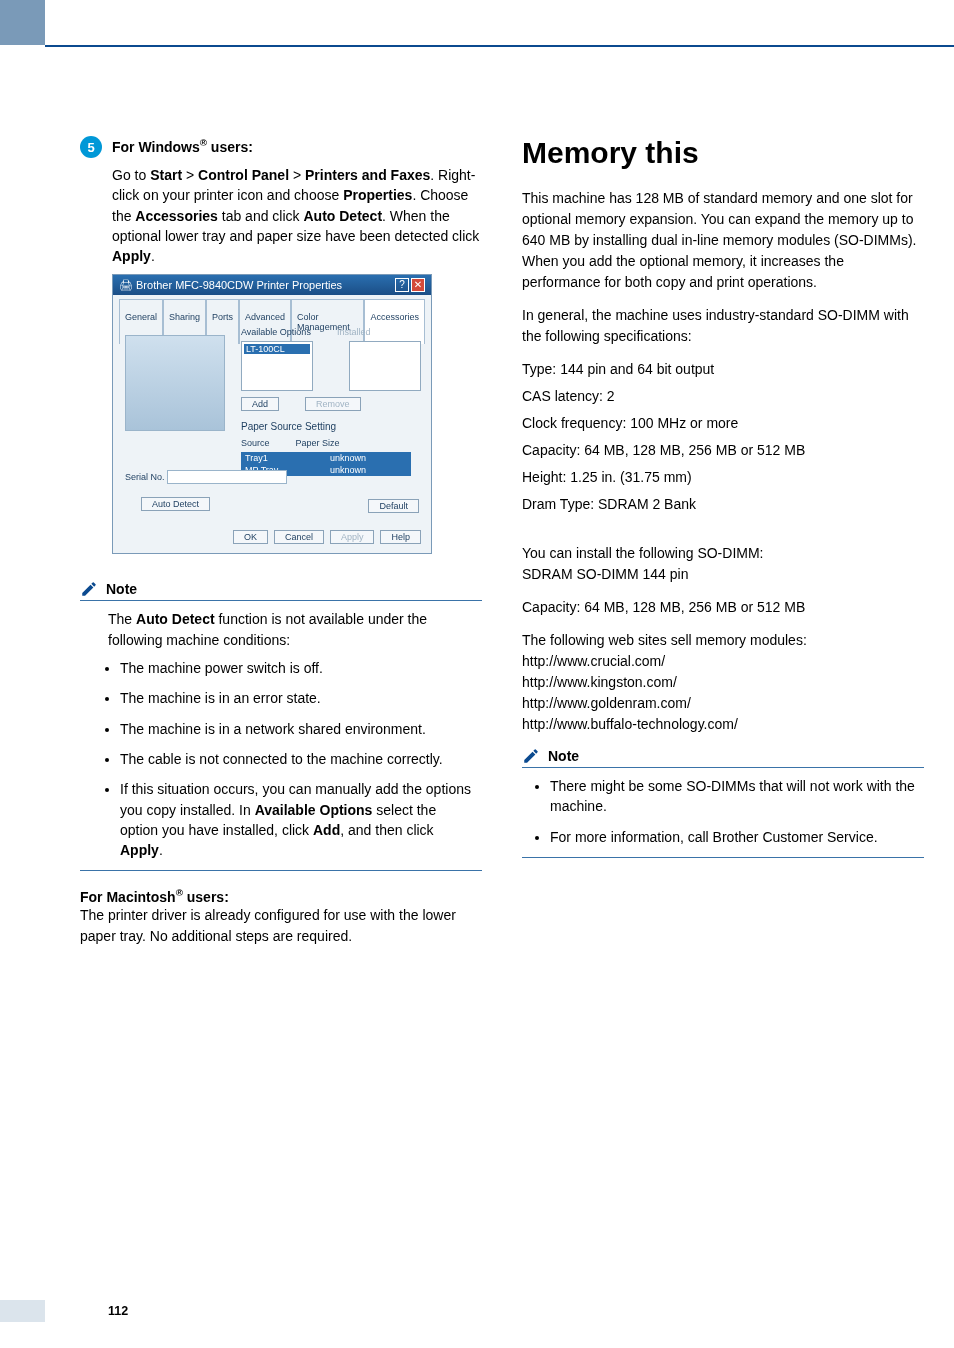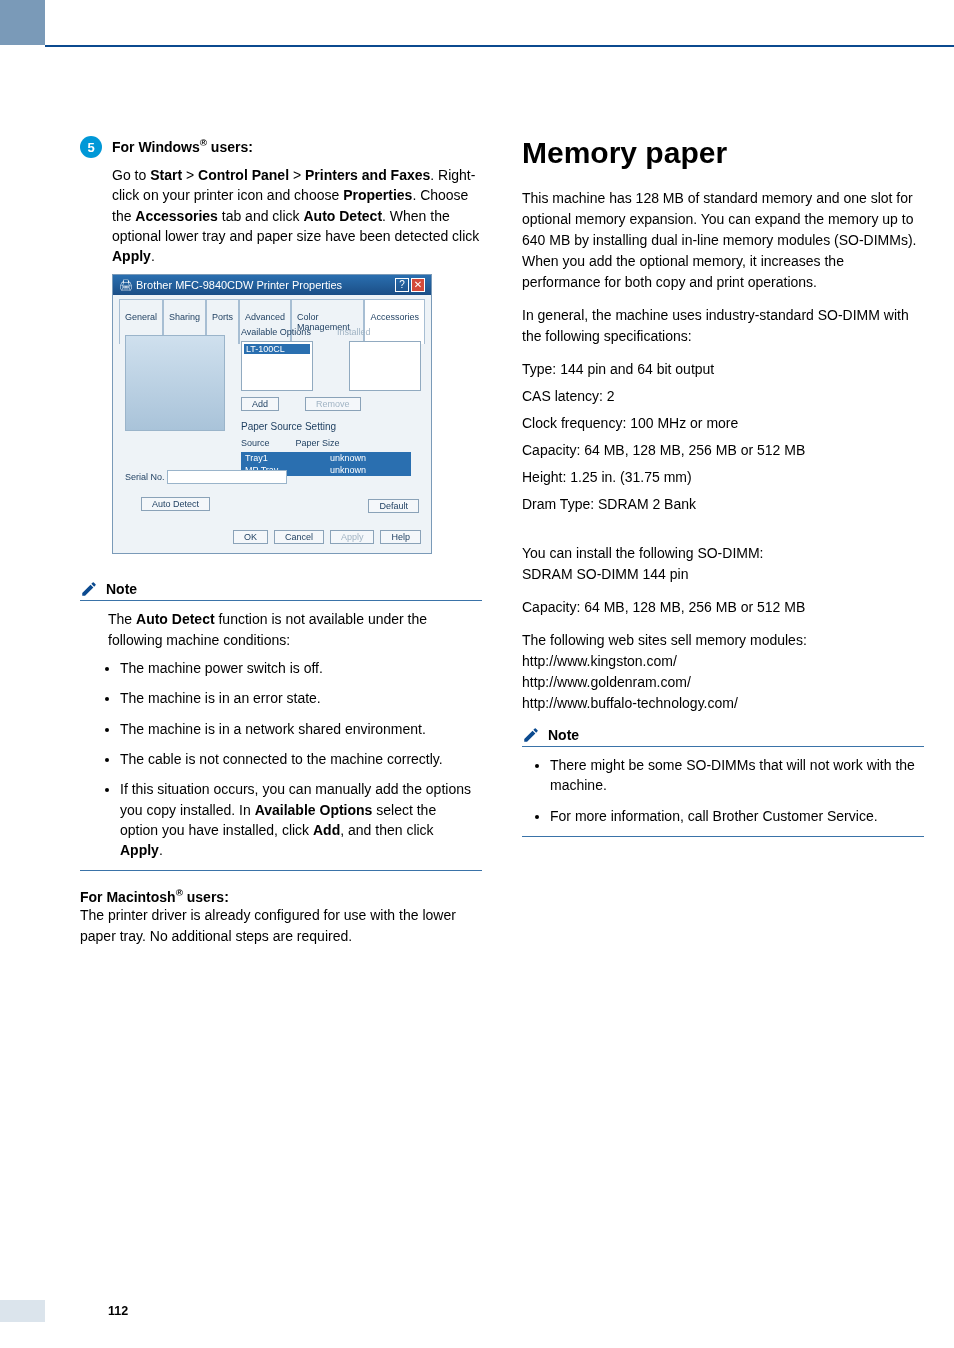--- a/index.html
+++ b/index.html
@@ -230,34 +230,35 @@
     </ul>
     <div class="hr-line"></div>
 
     <p>
       <span class="bold"><span>For Macintosh</span><sup>®</sup><span> users:</span></span>
     </p>
     <p class="body-p">The printer driver is already configured for use with the lower paper tray. No additional steps are required.</p>
   </div>
 
   <div class="col">
-    <h1 class="section">Memory paper</h1>
+    <h1 class="section">Memory this</h1>
     <p class="body-p">This machine has 128 MB of standard memory and one slot for optional memory expansion. You can expand the memory up to 640 MB by installing dual in-line memory modules (SO-DIMMs). When you add the optional memory, it increases the performance for both copy and print operations.</p>
     <p class="body-p">In general, the machine uses industry-standard SO-DIMM with the following specifications:</p>
     <p class="body-p" style="margin-bottom:6px">Type: 144 pin and 64 bit output</p>
     <p class="body-p" style="margin-bottom:6px">CAS latency: 2</p>
     <p class="body-p" style="margin-bottom:6px">Clock frequency: 100 MHz or more</p>
     <p class="body-p" style="margin-bottom:6px">Capacity: 64 MB, 128 MB, 256 MB or 512 MB</p>
     <p class="body-p" style="margin-bottom:6px">Height: 1.25 in. (31.75 mm)</p>
     <p class="body-p">Dram Type: SDRAM 2 Bank</p>
     <br>
     <p class="body-p" style="margin-bottom:0">You can install the following SO-DIMM:</p>
     <p class="body-p">SDRAM SO-DIMM 144 pin</p>
     <p class="body-p">Capacity: 64 MB, 128 MB, 256 MB or 512 MB</p>
     <p class="body-p" style="margin-bottom:0">The following web sites sell memory modules:</p>
+    <p class="body-p" style="margin-bottom:0">http://www.crucial.com/</p>
     <p class="body-p" style="margin-bottom:0">http://www.kingston.com/</p>
     <p class="body-p" style="margin-bottom:0">http://www.goldenram.com/</p>
     <p class="body-p">http://www.buffalo-technology.com/</p>
 
     <div class="note-head">
       <svg viewBox="0 0 24 24">
           <path fill="#0b4a8f" d="M3 17.25V21h3.75L17.81 9.94l-3.75-3.75L3 17.25zM20.71 7.04a1 1 0 0 0 0-1.41l-2.34-2.34a1 1 0 0 0-1.41 0l-1.83 1.83 3.75 3.75 1.83-1.83z"></path>
         </svg>
       <span>Note</span>
     </div>

